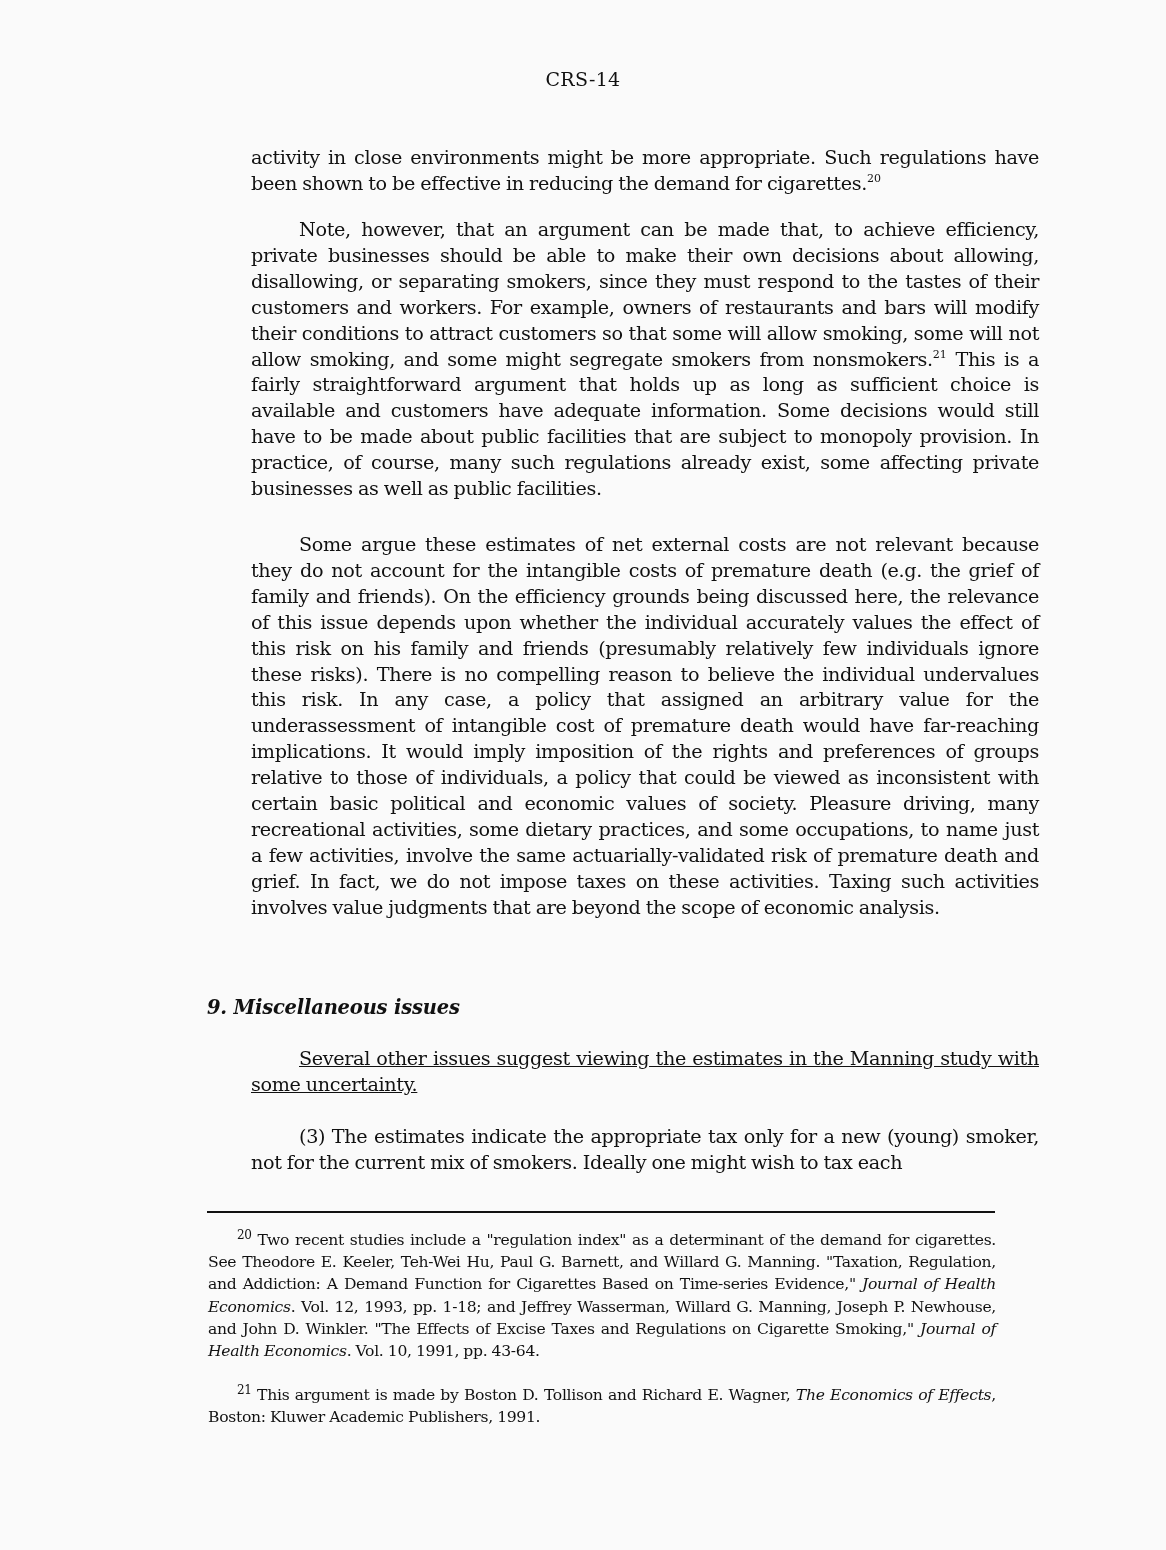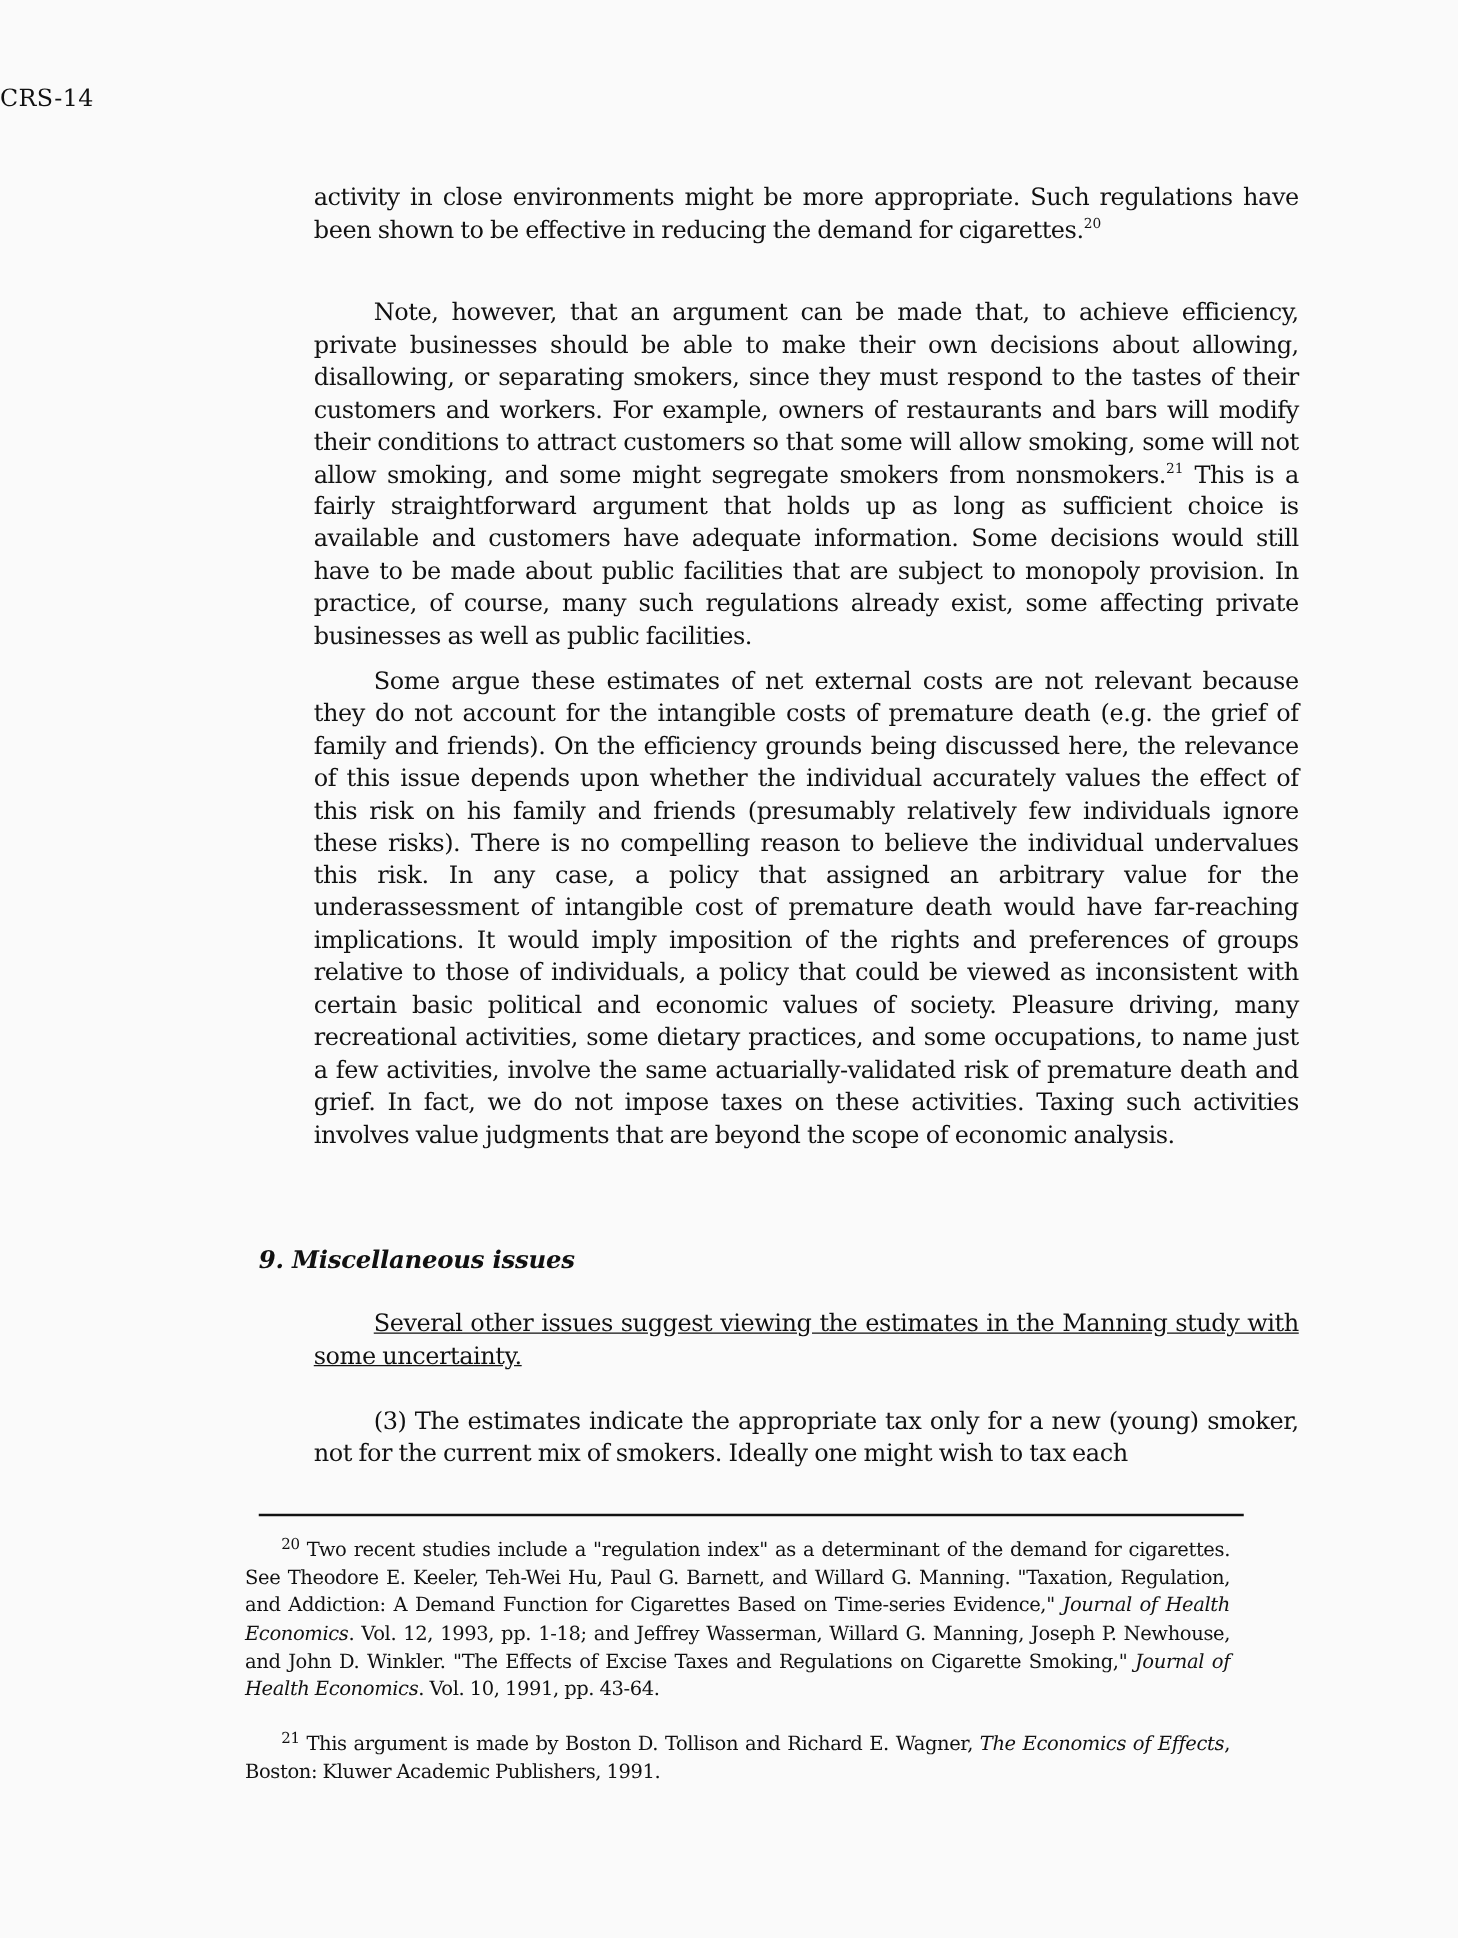--- a/index.html
+++ b/index.html
@@ -13,20 +13,21 @@
     position: relative;
     overflow: hidden;
     font-family: "DejaVu Serif", "Liberation Serif", serif;
     color: #111;
   }
   .page-number {
     position: absolute;
     top: 68px;
     left: 0;
     width: 1166px;
+    text-align: center;
     font-size: 19px;
     letter-spacing: 0.3px;
   }
   .body-text {
     position: absolute;
     left: 207px;
     width: 788px;
     font-size: 19.2px;
     line-height: 25.9px;
     text-align: justify;
@@ -58,21 +59,21 @@
   .rule {
     position: absolute;
     left: 207px;
     top: 1211px;
     width: 788px;
     height: 2px;
     background: #111;
   }
   .footnotes {
     position: absolute;
-    left: 196px;
+    left: 208px;
     width: 788px;
     font-size: 15.6px;
     line-height: 22.2px;
     text-align: justify;
     letter-spacing: -0.3px;
     word-spacing: -0.4px;
   }
   .footnotes p { margin: 0; }
   .footnotes .fn-indent { text-indent: 29px; }
   .fn-mark {
@@ -84,21 +85,21 @@
 </style>
 </head>
 <body>
 
 <div class="page-number">CRS-14</div>
 
 <div class="body-text" style="top:145px;">
   <p><span>activity in close environments might be more appropriate.  Such regulations have been shown to be effective in reducing the demand for cigarettes.</span><sup>20</sup></p>
 </div>
 
-<div class="body-text" style="top:237px;">
+<div class="body-text" style="top:217px;">
   <p class="indent"><span>Note, however, that an argument can be made that, to achieve efficiency, private businesses should be able to make their own decisions about allowing, disallowing, or separating smokers, since they must respond to the tastes of their customers and workers.  For example, owners of restaurants and bars will modify their conditions to attract customers so that some will allow smoking, some will not allow smoking, and some might segregate smokers from nonsmokers.</span><sup>21</sup><span>  This is a fairly straightforward argument that holds up as long as sufficient choice is available and customers have adequate information.  Some decisions would still have to be made about public facilities that are subject to monopoly provision.  In practice, of course, many such regulations already exist, some affecting private businesses as well as public facilities.</span></p>
 </div>
 
 <div class="body-text" style="top:532px;">
   <p class="indent">Some argue these estimates of net external costs are not relevant because they do not account for the intangible costs of premature death (e.g. the grief of family and friends).  On the efficiency grounds being discussed here, the relevance of this issue depends upon whether the individual accurately values the effect of this risk on his family and friends (presumably relatively few individuals ignore these risks).  There is no compelling reason to believe the individual undervalues this risk.  In any case, a policy that assigned an arbitrary value for the underassessment of intangible cost of premature death would have far-reaching implications.   It would imply imposition of the rights and preferences of groups relative to those of individuals, a policy that could be viewed as inconsistent with certain basic political and economic values of society. Pleasure driving, many recreational activities, some dietary practices, and some occupations, to name just a few activities, involve the same actuarially-validated risk of premature death and grief.  In fact, we do not impose taxes on these activities.  Taxing such activities involves value judgments that are beyond the scope of economic analysis.</p>
 </div>
 
 <div class="heading">9.  Miscellaneous issues</div>
 
 <div class="body-text" style="top:1046px;text-decoration:underline;">

